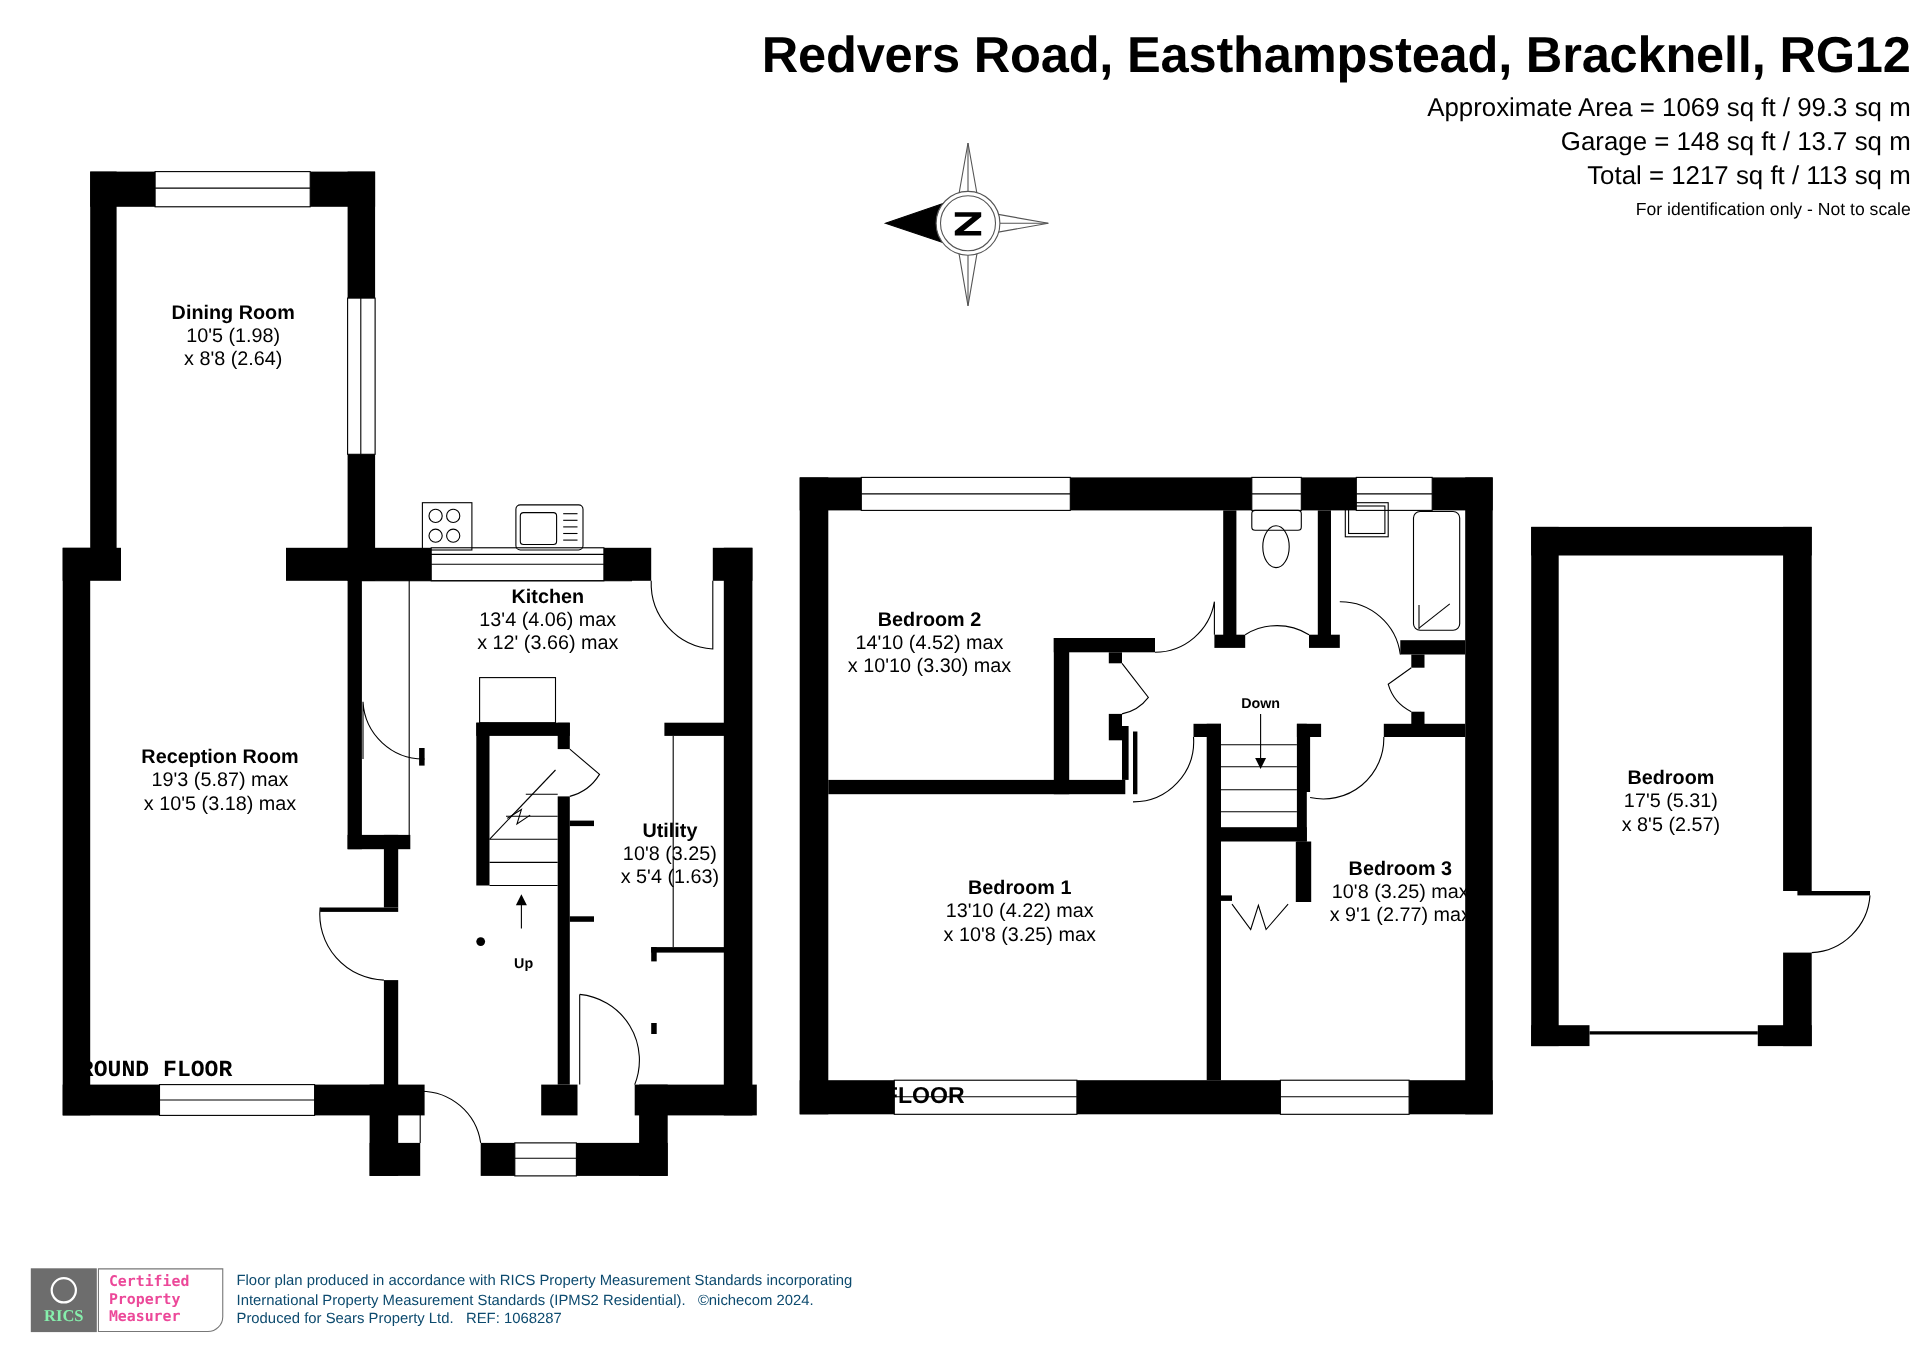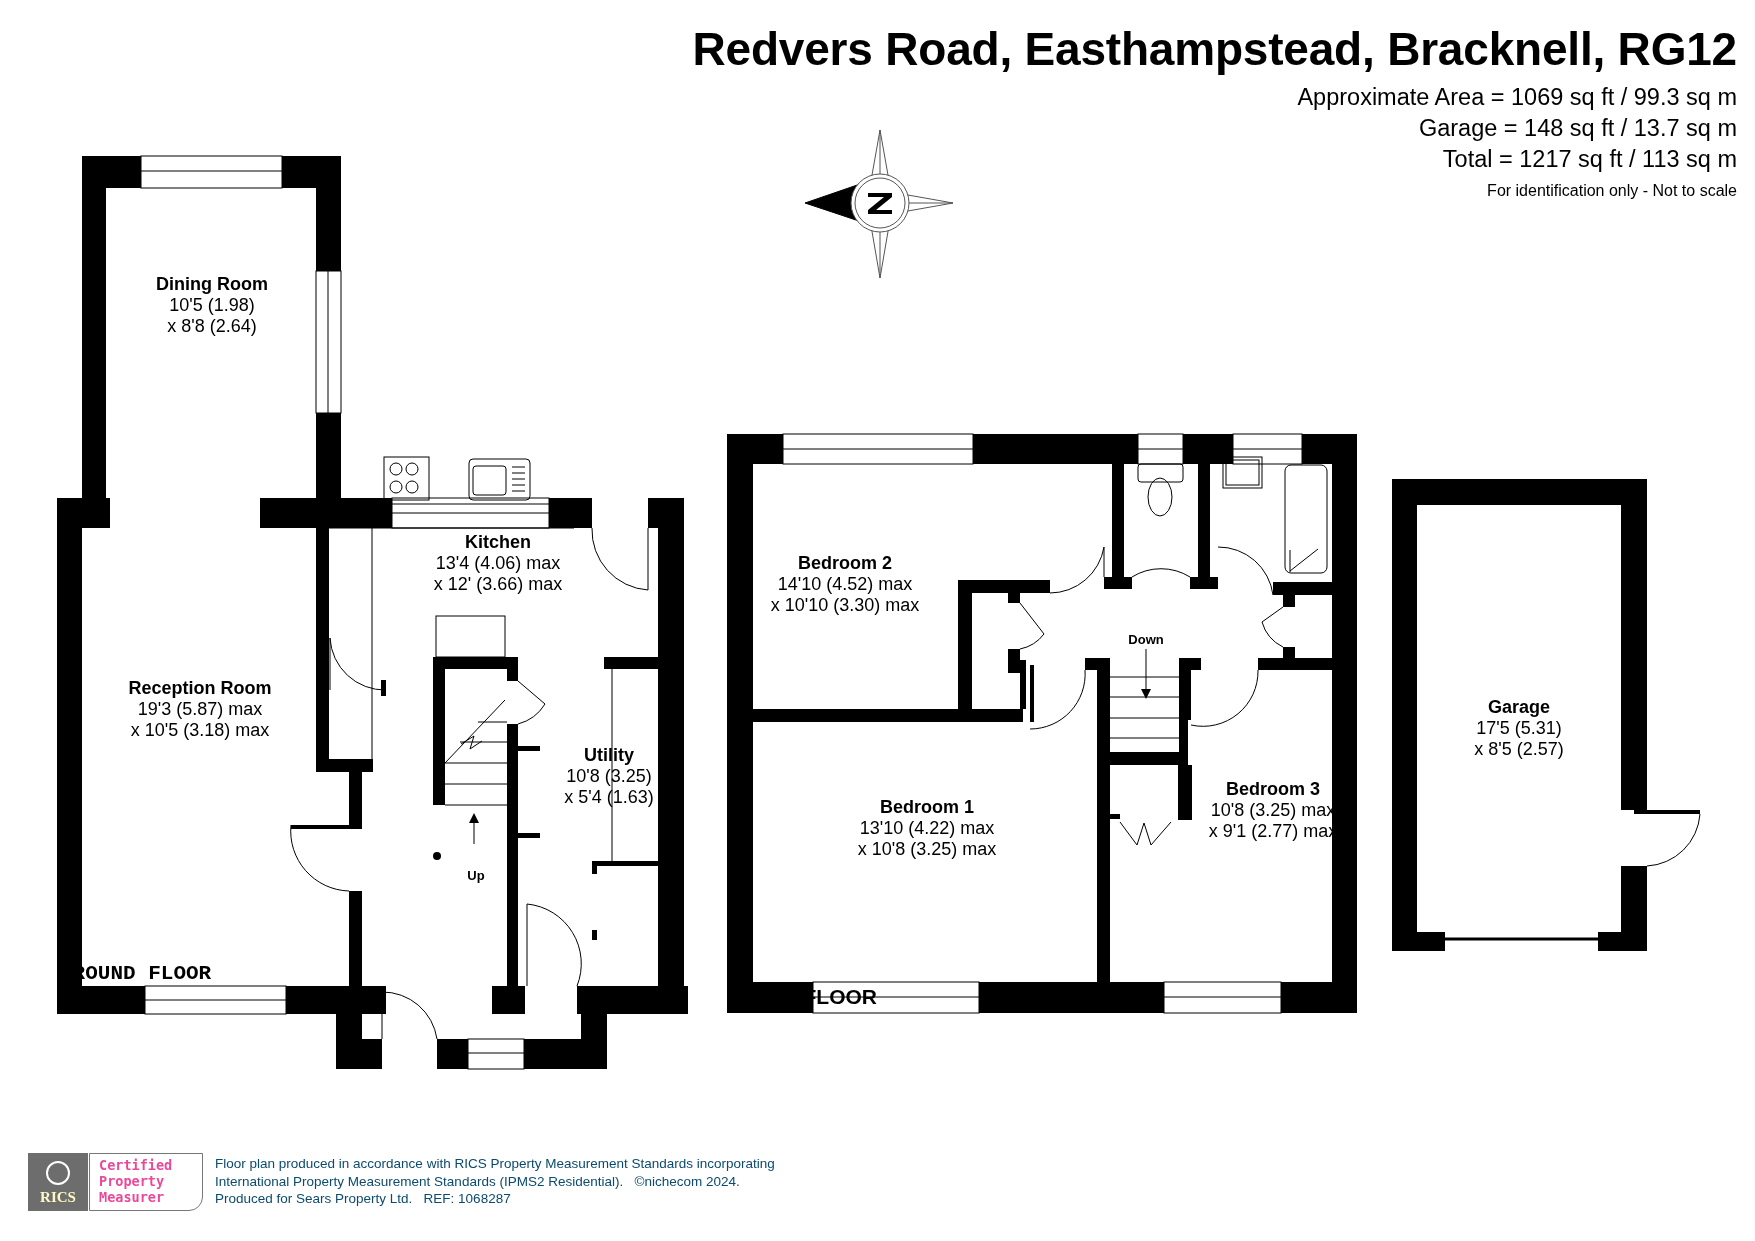--- a/index.html
+++ b/index.html
@@ -9,21 +9,21 @@
   #title { right: 18px; top: 22px; font-size: 46px; font-weight: bold; letter-spacing: -0.2px; white-space: nowrap; }
   .area-line { right: 18px; font-size: 23.5px; white-space: nowrap; text-align: center; }
   #area1 { top: 84px; } #area2 { top: 115px; } #area3 { top: 146px; }
   #disclaimer { right: 18px; top: 182px; font-size: 16px; white-space: nowrap; }
   svg#plan { position: absolute; left: 0; top: 0; }
   .room-label { position: absolute; text-align: center; white-space: nowrap; transform: translateX(-50%); line-height: 21px; }
   .room-name { font-weight: bold; font-size: 18px; display: block; }
   .room-dim { font-size: 18px; display: block; }
   .floor-label { position: absolute; font-weight: bold; font-size: 21px; white-space: nowrap; }
   .stair-label { position: absolute; font-weight: bold; font-size: 13px; transform: translateX(-50%); }
-  #rics-box { left: 28px; top: 1153px; width: 60px; height: 58px; background: #6d6d6d; color: #fef9c3; }
+  #rics-box { left: 28px; top: 1153px; width: 60px; height: 58px; background: #6d6d6d; color: #86efac; }
   #rics-lion { position: absolute; left: 18px; top: 8px; width: 24px; height: 24px; border-radius: 50%; border: 2px solid #fff; box-sizing: border-box; }
   #rics-text { position: absolute; left: 0; width: 60px; top: 36px; text-align: center; font-family: "Liberation Serif", serif; font-weight: bold; font-size: 15px; }
   #cert-box { left: 89px; top: 1153px; width: 114px; height: 58px; border: 1.5px solid #777; border-left: 1px solid #777; border-radius: 0 0 14px 0; box-sizing: border-box; padding: 3px 0 0 9px; color: #ec4899; font-family: "DejaVu Sans Mono", monospace; font-weight: bold; font-size: 13.5px; line-height: 16px; }
   #footer-text { left: 215px; top: 1155px; color: #0c4a6e; font-size: 13.5px; line-height: 17.5px; white-space: nowrap; }
 </style>
 </head>
 <body>
 
 <div id="title" class="abs">Redvers Road, Easthampstead, Bracknell, RG12</div>
 <div id="area1" class="abs area-line">Approximate Area = 1069 sq ft / 99.3 sq m</div>
@@ -278,21 +278,21 @@
 </div>
 <div class="room-label" style="left:1273px; top:779px;">
   <span class="room-name">Bedroom 3</span>
   <span class="room-dim">10'8 (3.25) max</span>
   <span class="room-dim">x 9'1 (2.77) max</span>
 </div>
 <div class="stair-label" style="left:1146px; top:632px;">Down</div>
 <div class="floor-label" style="left:737px; top:985px;">FIRST FLOOR</div>
 
 <div class="room-label" style="left:1519px; top:697px;">
-  <span class="room-name">Garage</span>
+  <span class="room-name">Bedroom</span>
   <span class="room-dim">17'5 (5.31)</span>
   <span class="room-dim">x 8'5 (2.57)</span>
 </div>
 
 <div id="rics-box" class="abs">
   <div id="rics-lion"></div>
   <div id="rics-text">RICS</div>
 </div>
 <div id="cert-box" class="abs">
   <div>Certified</div>

